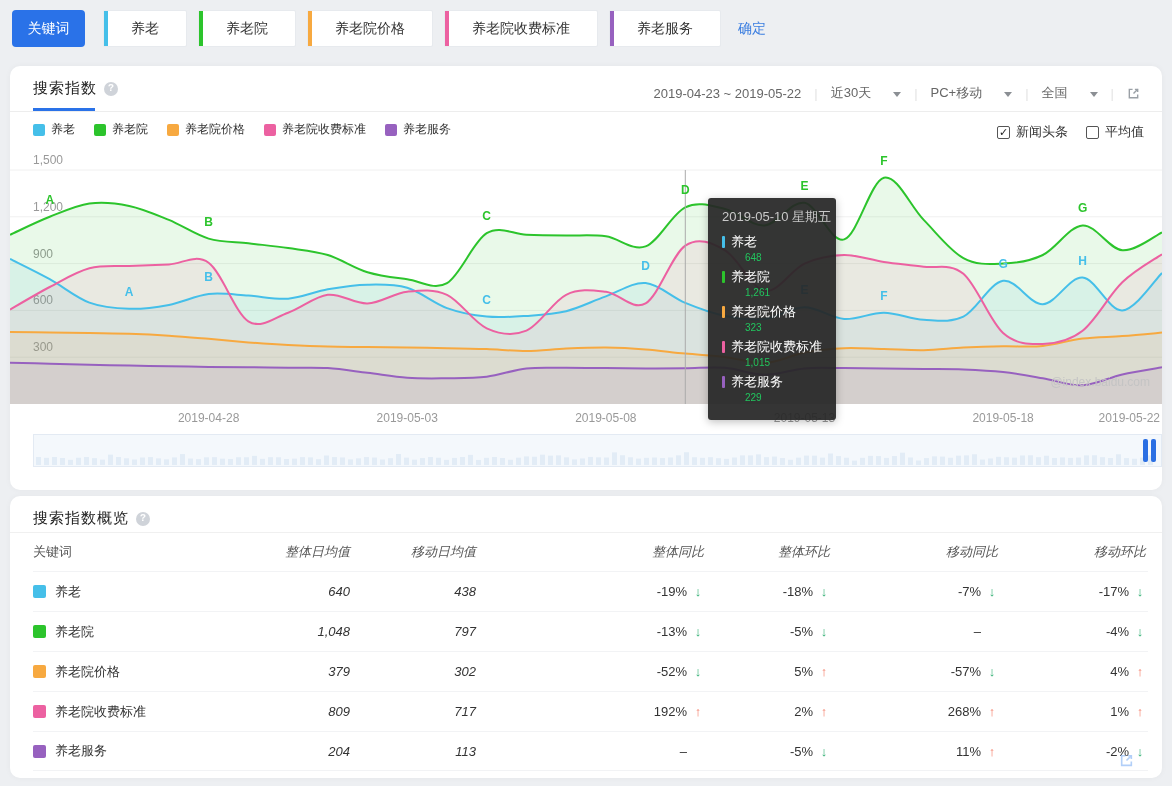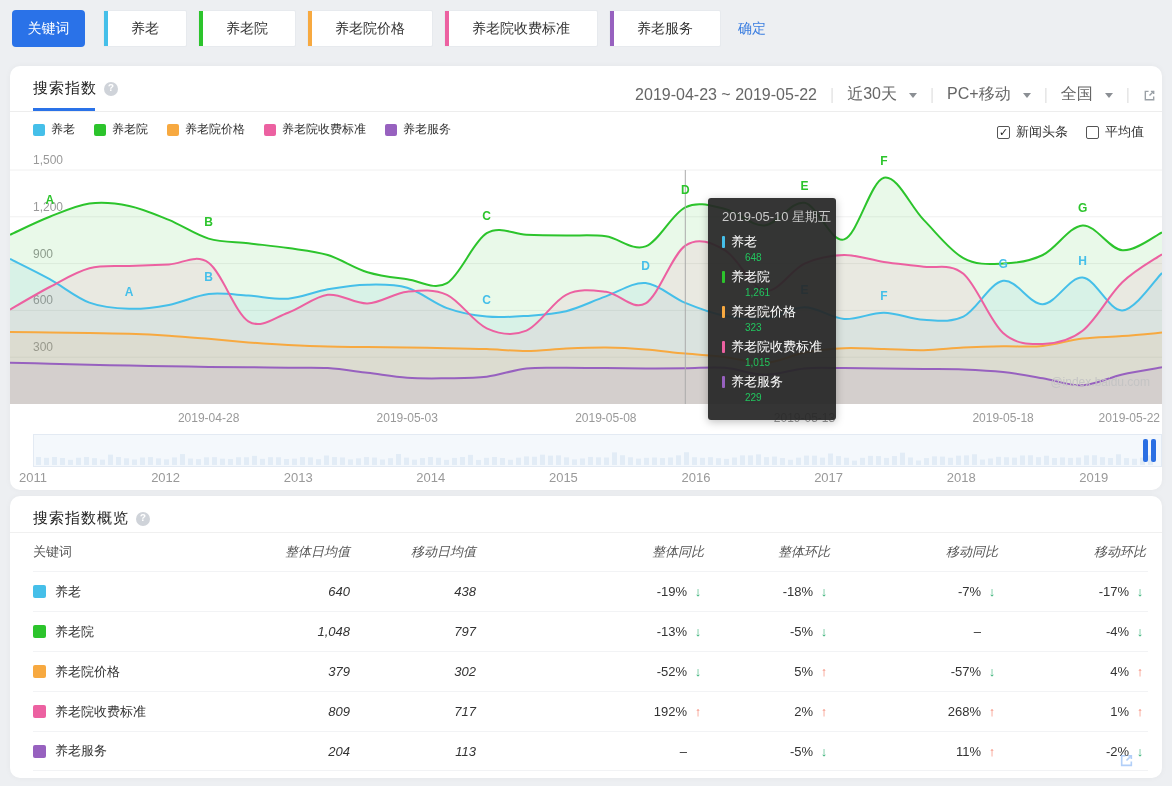--- a/index.html
+++ b/index.html
@@ -36,24 +36,24 @@
   .p-title-row { position:absolute; left:23px; top:13px; display:flex; align-items:center; gap:7px;font-family:Liberation Mono, monospace; }
   .p-title { font-size:15px; color:#222; font-weight:500; letter-spacing:1px; }
   .qmark {
     width:14px; height:14px; border-radius:50%; background:#cfd3d9; color:#fff;
     font-size:10px; font-weight:bold; display:inline-flex; align-items:center; justify-content:center;
     cursor:pointer;
   }
   .tab-underline { position:absolute; left:23px; top:42px; width:62px; height:3px; background:#2a72e8; }
   .hdr-line { position:absolute; left:0; top:45px; width:100%; height:1px; background:#ededed; }
 
-  .controls { position:absolute; right:6px; top:18px; display:flex; align-items:center; gap:13px;
-              font-size:16px; color:#666; }
+  .controls { position:absolute; right:22px; top:18px; display:flex; align-items:center; gap:13px;
+              font-size:13px; color:#666; }
   .controls .sep { color:#e3e3e3; }
-  .dd { display:inline-flex; align-items:center; gap:12px; cursor:pointer;text-align:center; }
+  .dd { display:inline-flex; align-items:center; gap:22px; cursor:pointer;text-align:center; }
   .caret { width:0; height:0; border-left:4px solid transparent; border-right:4px solid transparent;
            border-top:5px solid #8b8f94; display:inline-block; margin-top:2px; }
   .ext-icon { display:inline-flex; cursor:pointer; margin-top:1px; }
 
   .legend { position:absolute; left:23px; top:55px; display:flex; gap:19px; align-items:center;
             font-size:12px; color:#333; }
   .legend-item { display:flex; align-items:center; gap:6px; cursor:pointer; }
   .legend-sq { width:12px; height:12px; border-radius:2px; }
 
   .checks { position:absolute; right:18px; top:57px; display:flex; gap:18px; font-size:13px; color:#333; }
@@ -431,31 +431,20 @@
           <rect x="1074" y="22.97182059193866" width="5" height="7.0" fill="#e2ecf6"></rect>
           <rect x="1082" y="19.2887190219376" width="5" height="10.7" fill="#e2ecf6"></rect>
           <rect x="1090" y="23.091244073104203" width="5" height="6.9" fill="#e2ecf6"></rect>
           <rect x="1098" y="23.71949593891963" width="5" height="6.3" fill="#e2ecf6"></rect>
           <rect x="1106" y="22.57006130485732" width="5" height="7.4" fill="#e2ecf6"></rect>
           <rect x="1114" y="20.402732287959854" width="5" height="9.6" fill="#e2ecf6"></rect>
         </svg>
       <span class="handle h1"></span>
       <span class="handle h2"></span>
     </div>
-    <div class="years" id="years">
-        <span style="left: 23px;">2011</span>
-        <span style="left: 155.6px;">2012</span>
-        <span style="left: 288.2px;">2013</span>
-        <span style="left: 420.8px;">2014</span>
-        <span style="left: 553.4px;">2015</span>
-        <span style="left: 686px;">2016</span>
-        <span style="left: 818.6px;">2017</span>
-        <span style="left: 951.2px;">2018</span>
-        <span style="left: 1083.8px;">2019</span>
-      </div>
   </section>
 
   <section class="panel" id="panel2">
     <div class="p-title-row">
       <span class="p-title">搜索指数概览</span>
       <span class="qmark">?</span>
     </div>
     <div class="divider2"></div>
 
     <div class="table">

